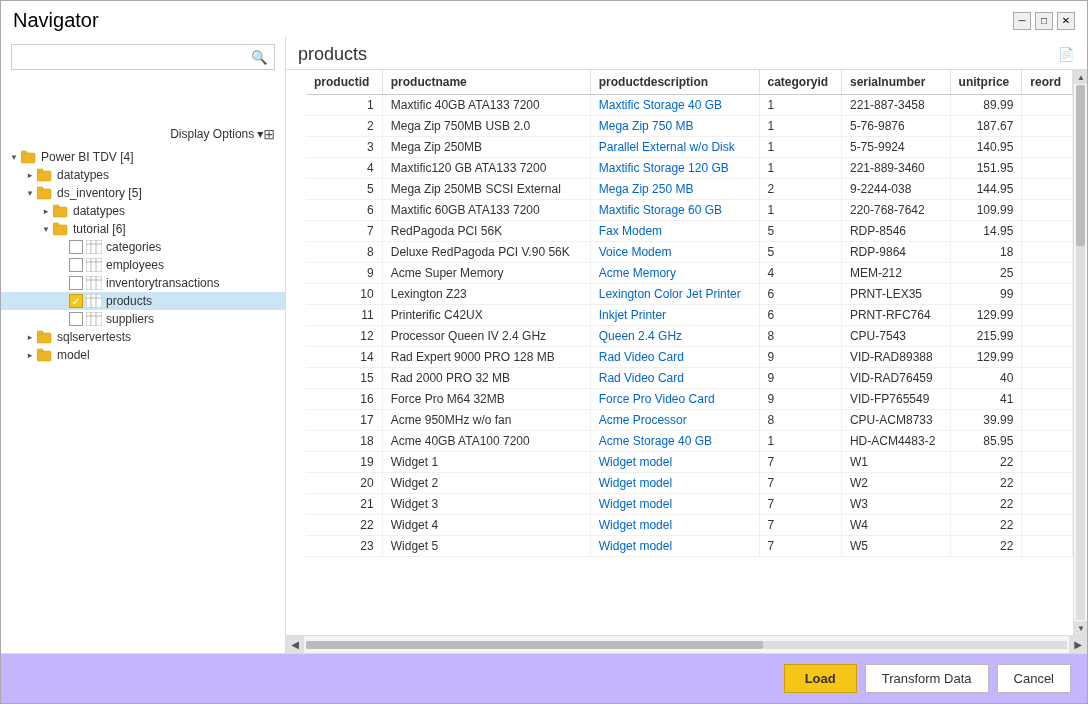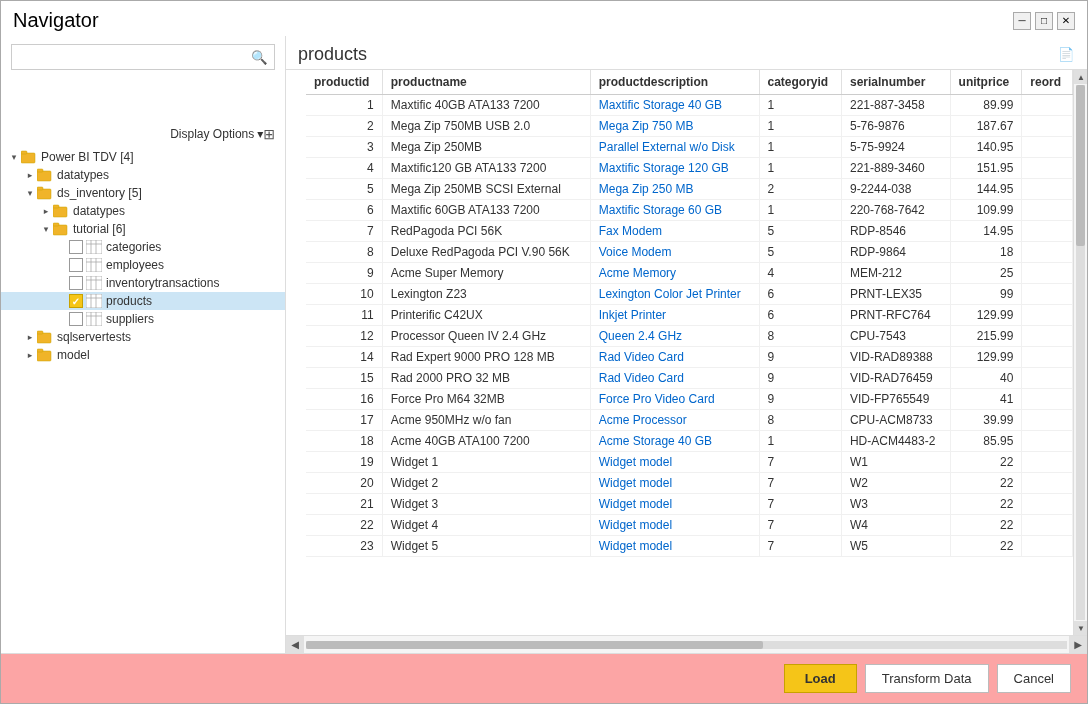--- a/index.html
+++ b/index.html
@@ -278,21 +278,21 @@
       border-radius: 2px;
     }
     
     .footer {
       display: flex;
       justify-content: flex-end;
       align-items: center;
       padding: 10px 16px;
       gap: 8px;
       border-top: 1px solid #ddd;
-      background: #fca5a5;
+      background: #c4b5fd;
     }
     .btn-load {
       background: #f5c518;
       border: 1px solid #c8a200;
       padding: 6px 20px;
       cursor: pointer;
       font-size: 13px;
       font-weight: 600;
       color: #333;
     }

